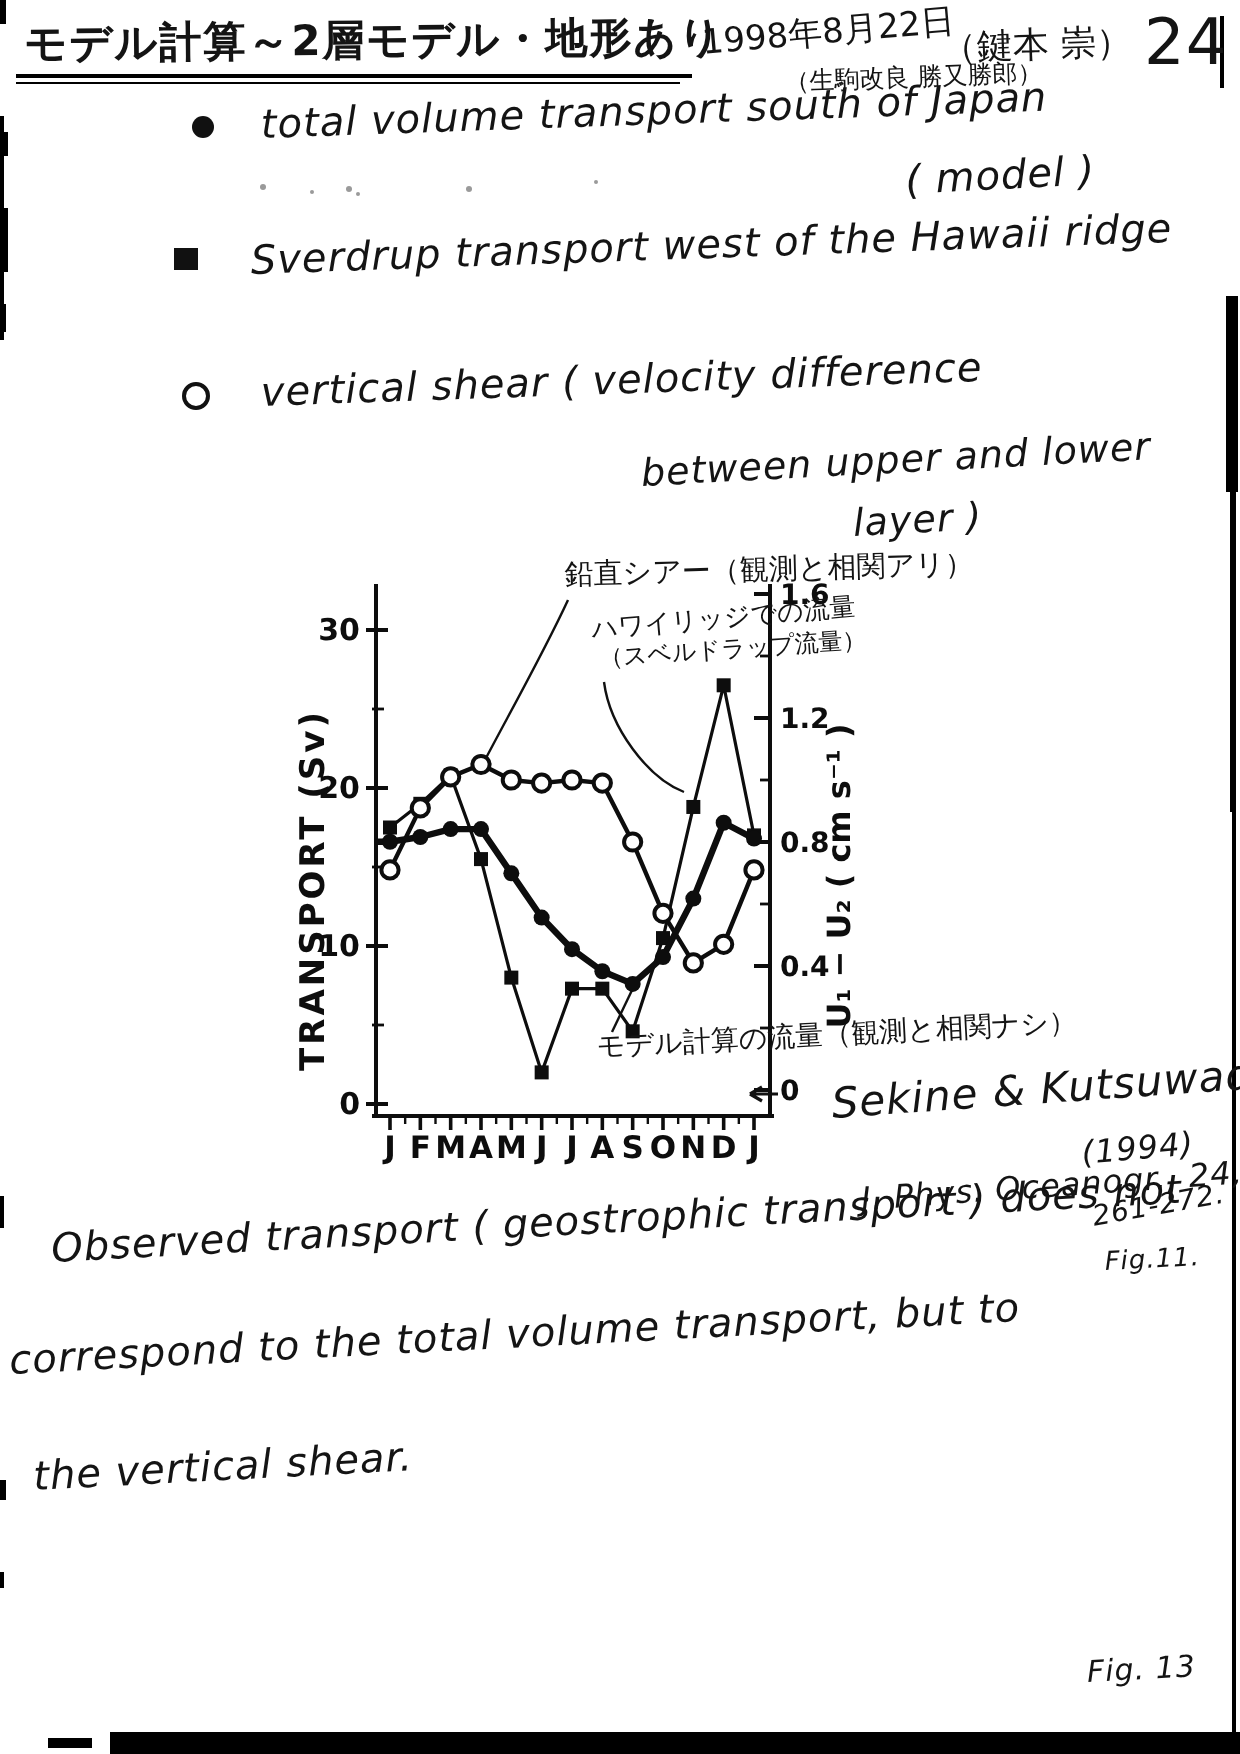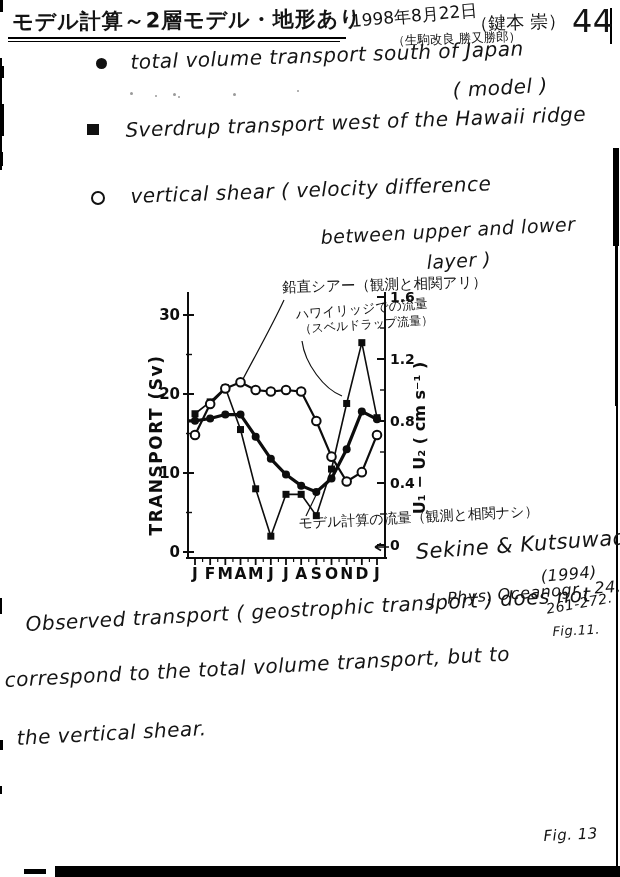--- a/index.html
+++ b/index.html
@@ -40,21 +40,21 @@
   <div class="artifact" style="left:55px;top:866px;width:565px;height:11px;"></div>
   <div class="artifact" style="left:24px;top:869px;width:22px;height:5px;"></div>
 
   <div class="jp" style="left:12px;top:8px;font-size:21px;font-weight:600;letter-spacing:1px;transform:rotate(-.6deg);">モデル計算～2層モデル・地形あり</div>
   <div class="artifact" style="left:8px;top:37px;width:338px;height:2px;"></div>
   <div class="artifact" style="left:8px;top:41px;width:332px;height:1px;"></div>
 
   <div class="jp" style="left:350px;top:10px;font-size:17px;transform:rotate(-5deg);">1998年8月22日</div>
   <div class="jp" style="left:470px;top:12px;font-size:18px;transform:rotate(-2deg);">（鍵本 崇）</div>
   <div class="jp" style="left:392px;top:33px;font-size:12.5px;transform:rotate(-2deg);">（生駒改良 勝又勝郎）</div>
-  <div class="hw" style="left:572px;top:2px;font-size:32px;font-style:normal;">44</div>
+  <div class="hw" style="left:572px;top:2px;font-size:32px;font-style:normal;">24</div>
 
   <div class="bullet" style="left:96px;top:58px;width:11px;height:11px;background:#111;border-radius:50%;"></div>
   <div class="hw" style="left:130px;top:50px;font-size:20px;transform:rotate(-2deg);">total volume transport south of Japan</div>
   <div class="hw" style="left:452px;top:78px;font-size:20px;transform:rotate(-3deg);">( model )</div>
 
   <div class="dot" style="left:130px;top:92px;width:3px;height:3px;"></div>
   <div class="dot" style="left:155px;top:95px;width:2px;height:2px;"></div>
   <div class="dot" style="left:173px;top:93px;width:3px;height:3px;"></div>
   <div class="dot" style="left:178px;top:96px;width:2px;height:2px;"></div>
   <div class="dot" style="left:233px;top:93px;width:3px;height:3px;"></div>

